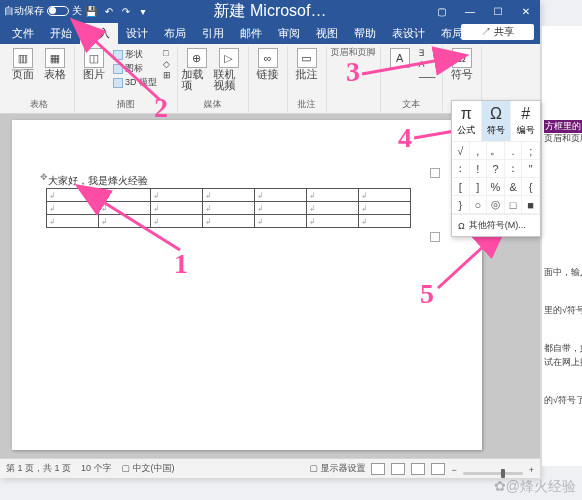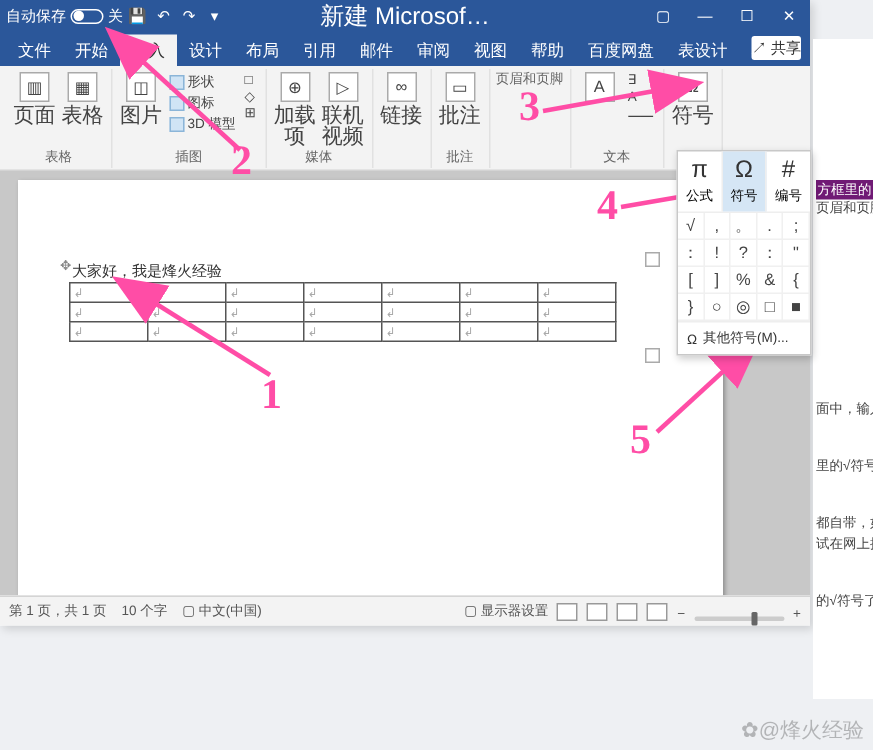--- a/index.html
+++ b/index.html
@@ -1,39 +1,39 @@
 <!DOCTYPE html>
 <html><head>
 <meta charset="utf-8">
 <style>
 *{box-sizing:border-box;margin:0;padding:0;font-family:"Microsoft YaHei",sans-serif}
 body{width:582px;height:500px;background:#eef0f3;position:relative;overflow:hidden}
-.word-window{position:absolute;left:0;top:0;width:540px;height:417px;background:#fff;box-shadow:2px 2px 6px rgba(0,0,0,.15)}
+.word-window{position:absolute;left:0;top:0;width:540px;height:478px;background:#fff;box-shadow:2px 2px 6px rgba(0,0,0,.15)}
 .titlebar{height:22px;background:#2b579a;color:#fff;display:flex;align-items:center;font-size:10px;padding:0 4px;position:relative}
 .tb-left{display:flex;align-items:center;gap:3px}
 .autosave{display:flex;align-items:center;gap:3px}
 .toggle{width:22px;height:10px;border:1px solid #fff;border-radius:5px;position:relative}
 .toggle:after{content:"";position:absolute;left:1px;top:0;width:7px;height:7px;border-radius:50%;background:#fff}
 .tb-ico{width:14px;height:14px;display:flex;align-items:center;justify-content:center;font-size:10px}
 .tb-title{position:absolute;left:50%;transform:translateX(-50%);white-space:nowrap;font-size:16px}
 .tb-right{position:absolute;right:0;display:flex}
 .tb-right .win-btn{width:28px;height:22px;display:flex;align-items:center;justify-content:center;font-size:10px}
 .tb-right .win-btn.close{background:transparent}
 .menubar{height:22px;background:#2b579a;display:flex;align-items:center;padding:0 4px;gap:0;position:relative}
 .menu-tab{font-size:11px;color:#fff;padding:3px 8px;cursor:pointer}
 .menu-tab.active{background:#f3f3f3;color:#333}
-.share-btn{position:absolute;right:6px;top:2px;background:#fff;color:#333;font-size:10px;padding:1px 0;border-radius:2px}
+.share-btn{position:absolute;right:6px;top:2px;background:#fff;color:#333;font-size:10px;padding:1px 20px;border-radius:2px}
 .ribbon{height:70px;background:#f3f3f3;border-bottom:1px solid #d4d4d4;display:flex;padding:2px 4px;font-size:9px;color:#444;position:relative}
 .rgroup{display:flex;flex-direction:column;align-items:center;justify-content:space-between;padding:0 4px;border-right:1px solid #e1e1e1;height:66px}
 .rgroup:last-child{border-right:none}
 .rg-top{display:flex;gap:2px;flex:1;align-items:flex-start;padding-top:2px}
 .rg-label{font-size:9px;color:#666;padding-bottom:1px}
 .big-btn{display:flex;flex-direction:column;align-items:center;justify-content:center;width:30px;gap:1px}
 .big-btn .ico{width:20px;height:20px;border:1px solid #aaa;background:#fff;display:flex;align-items:center;justify-content:center;font-size:11px}
-.big-btn .lbl{font-size:14px;text-align:center;line-height:1}
+.big-btn .lbl{font-size:11px;line-height:1}
 .mini-col{display:flex;flex-direction:column;gap:1px;font-size:9px}
 .mini-item{display:flex;align-items:center;gap:2px;padding:0 2px;white-space:nowrap}
 .mini-ico{width:10px;height:10px;background:#d0e4f5;border:1px solid #8bb5d8}
 .collapse-btn{position:absolute;right:4px;bottom:2px;font-size:10px;color:#666}
 .doc-area{position:absolute;top:114px;left:0;right:0;bottom:20px;background:#c8c8c8;overflow:hidden}
 .page{position:absolute;left:12px;top:6px;width:470px;height:330px;background:#fff;box-shadow:1px 1px 3px rgba(0,0,0,.3)}
 .doc-text{position:absolute;left:36px;top:54px;font-size:10px;color:#333}
 .corner-mark{position:absolute;left:28px;top:52px;font-size:9px;color:#888}
 .tbl{position:absolute;left:34px;top:68px;border-collapse:collapse}
 .tbl td{border:1px solid #555;width:52px;height:13px;font-size:8px;color:#aaa;padding:0 2px}
@@ -89,21 +89,20 @@
     <span class="menu-tab">文件</span>
     <span class="menu-tab">开始</span>
     <span class="menu-tab active">插入</span>
     <span class="menu-tab">设计</span>
     <span class="menu-tab">布局</span>
     <span class="menu-tab">引用</span>
     <span class="menu-tab">邮件</span>
     <span class="menu-tab">审阅</span>
     <span class="menu-tab">视图</span>
     <span class="menu-tab">帮助</span>
-    <span class="menu-tab">百度网盘</span>
     <span class="menu-tab">表设计</span>
     <span class="menu-tab">布局</span>
     <span class="share-btn">↗ <span>共享</span></span>
   </div>
 
   <div class="ribbon">
     <div class="rgroup">
       <div class="rg-top">
         <div class="big-btn">
             <div class="ico">▥</div>

